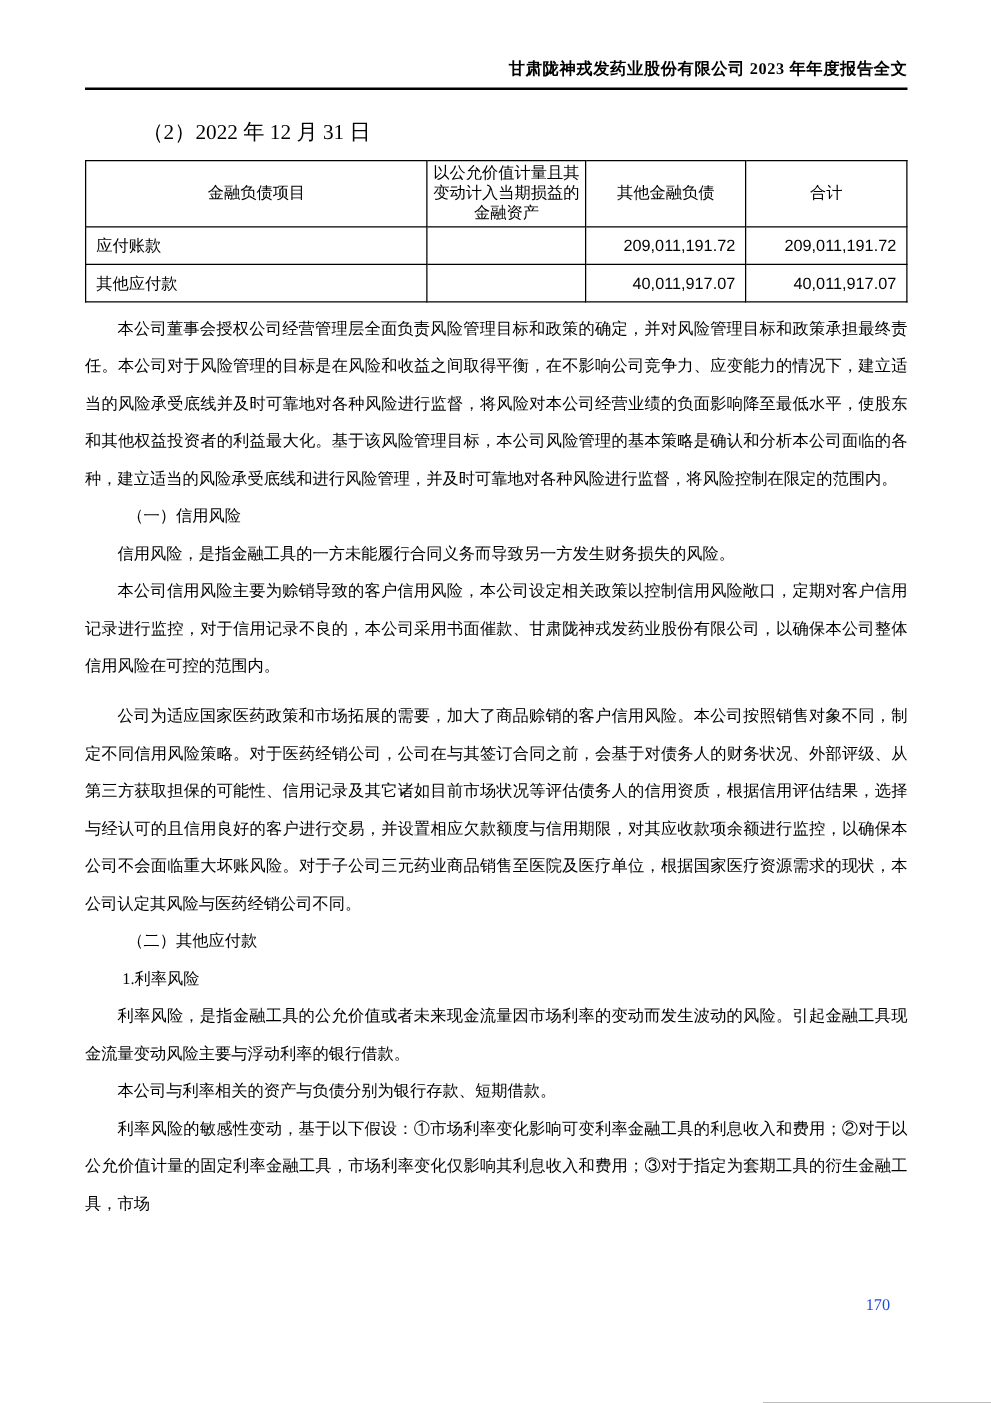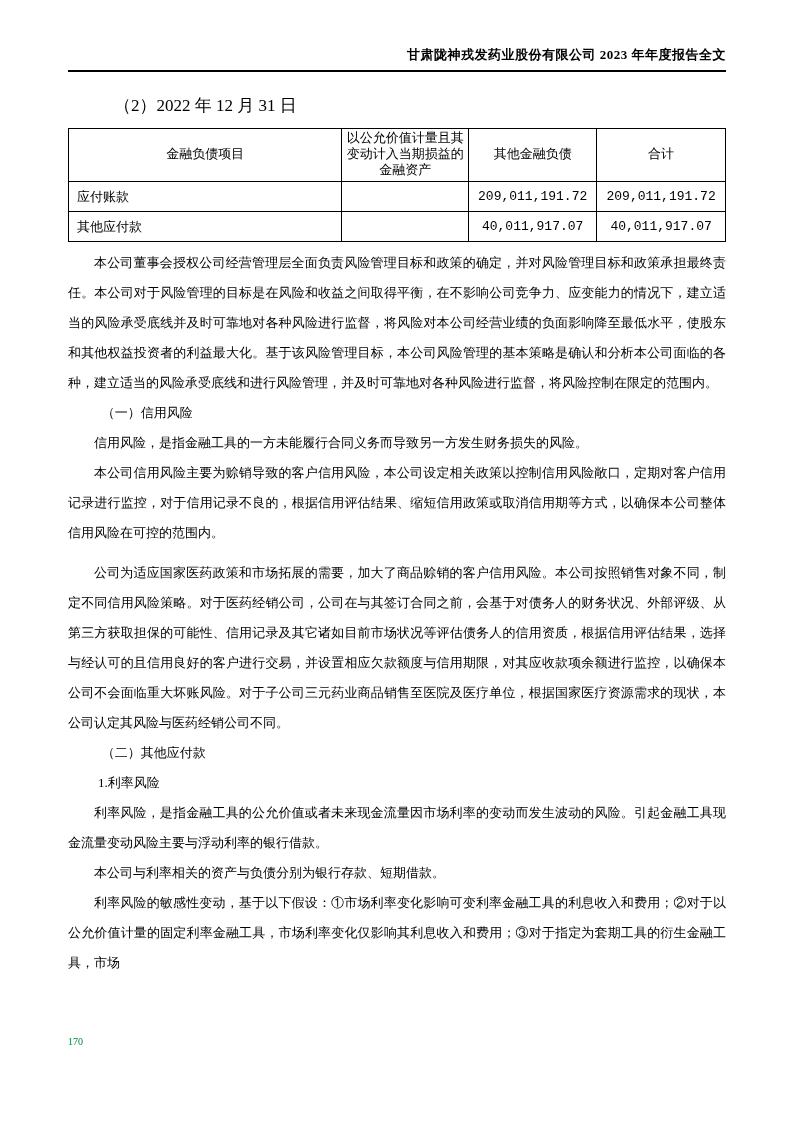--- a/index.html
+++ b/index.html
@@ -57,21 +57,21 @@
     line-height: 16px;
     padding: 2px 4px;
     height: 48px;
     font-family: Liberation Mono, monospace;
   }
   table.fin-table td {
     height: 30px;
     padding: 2px 8px;
   }
   td.cell-item  { text-align: left; }
-  td.cell-num   { text-align: center; font-family: Liberation Mono, monospace; }
+  td.cell-num   { text-align: right; font-family: Liberation Sans, sans-serif; }
   col.c-item  { width: 41.6%; }
   col.c-fvtpl { width: 19.3%; }
   col.c-other { width: 19.5%; }
   col.c-total { width: 19.6%; }
   
   .body-text { margin-top: 6px; font-size: 13px; }
   .para {
     line-height: 30px;
     text-align: justify;
     text-indent: 2em;
@@ -85,24 +85,24 @@
   .subheading {
     line-height: 30px;
     text-indent: 2.3em;
   }
   
   .page-footer {
     position: absolute;
     top: 1036px;
     left: 68px;
     width: 658px;
-    text-align: left;
+    text-align: right;
     padding-right: 14px;
-    font-size: 10px;
-    color: #15803d;
+    font-size: 13px;
+    color: #1d4ed8;
   }
 </style>
 </head>
 <body>
 
 <div class="page">
 
   <div class="doc-header">甘肃陇神戎发药业股份有限公司 2023 年年度报告全文</div>
 
   <div class="content">
@@ -140,21 +140,21 @@
       </tbody>
     </table>
 
     <div class="body-text">
       <p class="para">本公司董事会授权公司经营管理层全面负责风险管理目标和政策的确定，并对风险管理目标和政策承担最终责任。本公司对于风险管理的目标是在风险和收益之间取得平衡，在不影响公司竞争力、应变能力的情况下，建立适当的风险承受底线并及时可靠地对各种风险进行监督，将风险对本公司经营业绩的负面影响降至最低水平，使股东和其他权益投资者的利益最大化。基于该风险管理目标，本公司风险管理的基本策略是确认和分析本公司面临的各种，建立适当的风险承受底线和进行风险管理，并及时可靠地对各种风险进行监督，将风险控制在限定的范围内。</p>
 
       <p class="heading">（一）信用风险</p>
 
       <p class="para">信用风险，是指金融工具的一方未能履行合同义务而导致另一方发生财务损失的风险。</p>
 
-      <p class="para">本公司信用风险主要为赊销导致的客户信用风险，本公司设定相关政策以控制信用风险敞口，定期对客户信用记录进行监控，对于信用记录不良的，根据信用评估结果、缩短信用政策或取消信用期等方式，以确保本公司整体信用风险在可控的范围内。</p>
+      <p class="para">本公司信用风险主要为赊销导致的客户信用风险，本公司设定相关政策以控制信用风险敞口，定期对客户信用记录进行监控，对于信用记录不良的，本公司采用书面催款、甘肃陇神戎发药业股份有限公司，以确保本公司整体信用风险在可控的范围内。</p>
 
       <p class="para para-gap">公司为适应国家医药政策和市场拓展的需要，加大了商品赊销的客户信用风险。本公司按照销售对象不同，制定不同信用风险策略。对于医药经销公司，公司在与其签订合同之前，会基于对债务人的财务状况、外部评级、从第三方获取担保的可能性、信用记录及其它诸如目前市场状况等评估债务人的信用资质，根据信用评估结果，选择与经认可的且信用良好的客户进行交易，并设置相应欠款额度与信用期限，对其应收款项余额进行监控，以确保本公司不会面临重大坏账风险。对于子公司三元药业商品销售至医院及医疗单位，根据国家医疗资源需求的现状，本公司认定其风险与医药经销公司不同。</p>
 
       <p class="heading">（二）其他应付款</p>
 
 
       <p class="subheading">1.利率风险</p>
 
       <p class="para">利率风险，是指金融工具的公允价值或者未来现金流量因市场利率的变动而发生波动的风险。引起金融工具现金流量变动风险主要与浮动利率的银行借款。</p>
 

